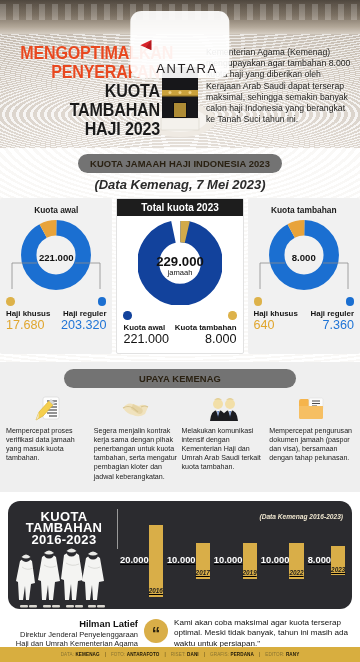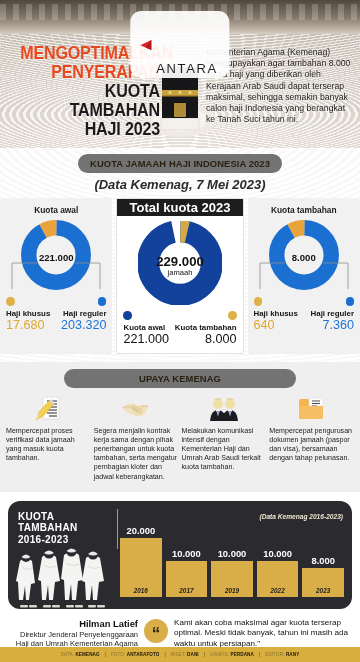--- a/index.html
+++ b/index.html
@@ -109,21 +109,21 @@
     flex:1 1 0; display:flex; flex-direction:column; align-items:center;
   }
   .panel.center{
     background:#ffffff; border:1px solid #e2e2e2; flex: 1.12 1 0; padding:0 4px 7px;
   }
   .panel-title{
     font-size:8.4px; font-weight:700; color:#1c1c1c; margin:2px 0 4px; text-align:center;
   }
   .panel-title-dark{
     width:calc(100% + 8px); margin:0 -4px 5px; height:17px; background:#1d1d1d;
-    color:#fff; font-size:13px; font-weight:700;
+    color:#fff; font-size:10px; font-weight:700;
     display:flex; align-items:center; justify-content:center;
   }
   .donut{ position:relative; }
   .donut .val{
     position:absolute; inset:0; display:flex; flex-direction:column;
     align-items:center; justify-content:center; pointer-events:none;
   }
   .donut .val b{ font-size:9.6px; color:#121212; font-weight:700; }
   .donut .val.big b{ font-size:13.2px; }
   .donut .val small{ font-size:7.6px; color:#121212; margin-top:-1px; }
@@ -155,35 +155,35 @@
   .upaya-text{
     font-size:7.1px; line-height:9.2px; color:#222; text-align:left;
   }
 
   
   .chart-card{
     position:relative; margin: 9px 8px 0; height:108px;
     background:#2b2b2f; border-radius:12px; overflow:hidden;
   }
   .chart-left-title{
-    position:absolute; left:10px; top:10px; width:92px; 
-    color:#fff; font-size:10px; font-weight:700; line-height:11.5px; letter-spacing:.3px;
+    position:absolute; left:10px; top:10px; width:92px; text-align:center;
+    color:#fff; font-size:13px; font-weight:700; line-height:11.5px; letter-spacing:.3px;
   }
   .chart-divider{
     position:absolute; left:109px; top:8px; width:1px; height:40px; background:#9a9a9a;
   }
   .chart-note{
     position:absolute; right:9px; top:12px; color:#efe6cf;
     font-size:6.6px; font-style:italic; font-weight:700;
   }
   .bars{
     position:absolute; left:112px; right:8px; bottom:12px; top:24px;
     display:flex; align-items:flex-end; gap:4px;
   }
-  .bar-col{ flex:1 1 0; display:flex; flex-direction:column; align-items:center; justify-content:flex-end; height:100%; }
+  .bar-col{ flex:1 1 0; display:flex; flex-direction:row; align-items:center; justify-content:flex-end; height:100%;text-decoration:underline; }
   .bar-val{ color:#fff; font-size:9.4px; font-weight:700; margin-bottom:2px; }
   .bar{
     width:100%; background:#d9ae48; position:relative;
     display:flex; align-items:flex-end; justify-content:center;
   }
   .bar-year{ font-size:6.4px; font-style:italic; font-weight:700; color:#23211c; margin-bottom:2.5px; }
   .pilgrims{ position:absolute; left:4px; bottom:0; width:106px; height:74px; }
 
   
   .quote-row{

